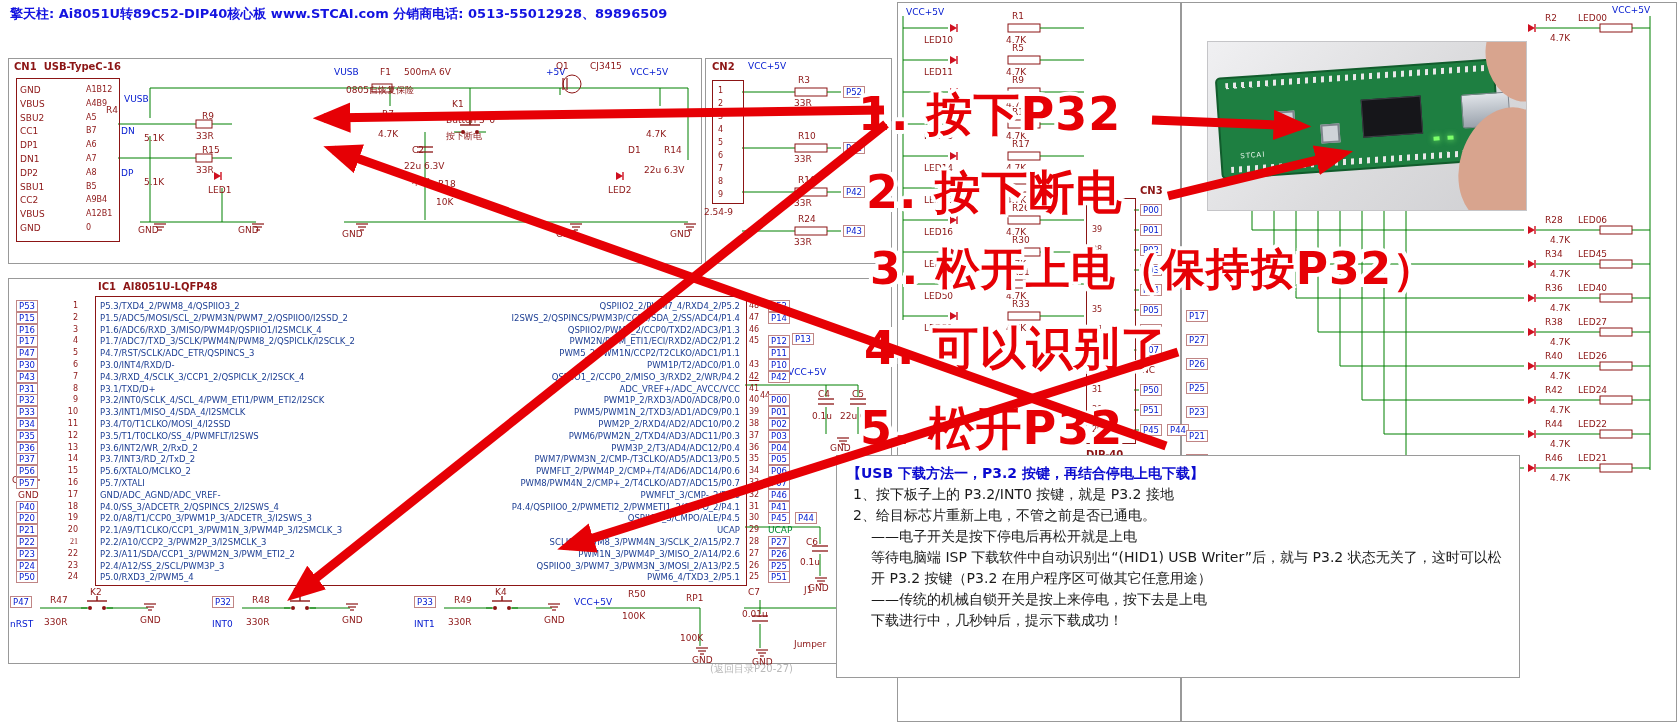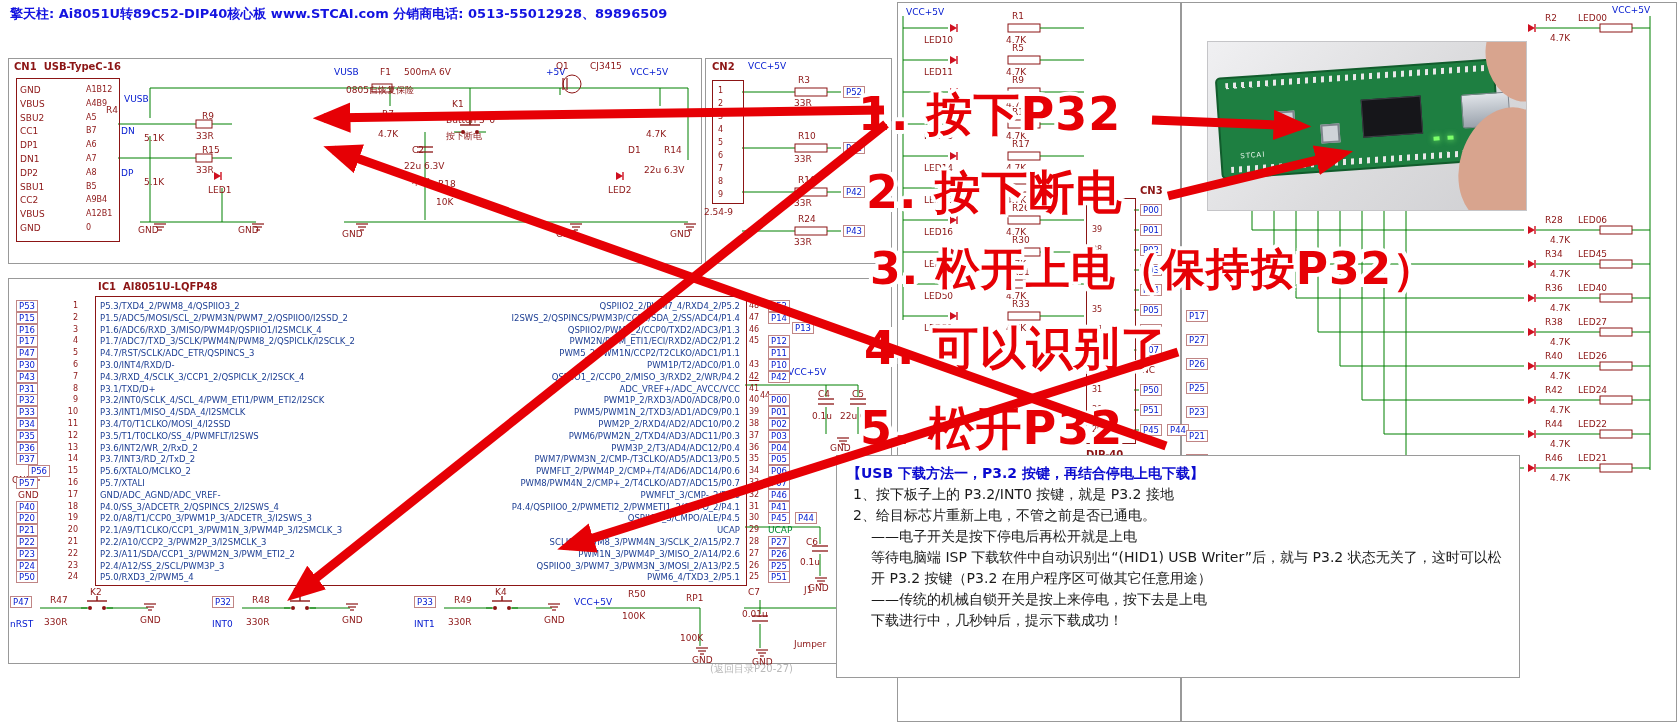--- a/index.html
+++ b/index.html
@@ -529,59 +529,59 @@
     <span class="lbl pin" style="left: 100px; top: 420px;">P3.4/T0/T1CLKO/MOSI_4/I2SSD</span>
     <span class="p" style="left: 16px; top: 429.8px;">P35</span>
     <span class="lbl m s8 num" style="left: 58px; top: 431.8px;">12</span>
     <span class="lbl pin" style="left: 100px; top: 431.8px;">P3.5/T1/T0CLKO/SS_4/PWMFLT/I2SWS</span>
     <span class="p" style="left: 16px; top: 441.6px;">P36</span>
     <span class="lbl m s8 num" style="left: 58px; top: 443.6px;">13</span>
     <span class="lbl pin" style="left: 100px; top: 443.6px;">P3.6/INT2/WR_2/RxD_2</span>
     <span class="p" style="left: 16px; top: 453.4px;">P37</span>
     <span class="lbl m s8 num" style="left: 58px; top: 455.4px;">14</span>
     <span class="lbl pin" style="left: 100px; top: 455.4px;">P3.7/INT3/RD_2/TxD_2</span>
-    <span class="p" style="left: 28px; top: 465.2px;">P56</span>
+    <span class="p" style="left: 16px; top: 465.2px;">P56</span>
     <span class="lbl m s8 num" style="left: 58px; top: 467.2px;">15</span>
     <span class="lbl pin" style="left: 100px; top: 467.2px;">P5.6/XTALO/MCLKO_2</span>
     <span class="p" style="left: 16px; top: 477px;">P57</span>
     <span class="lbl m s8 num" style="left: 58px; top: 479px;">16</span>
     <span class="lbl pin" style="left: 100px; top: 479px;">P5.7/XTALI</span>
     <span class="lbl m" style="left: 18px; top: 490.8px;">GND</span>
     <span class="lbl m s8 num" style="left: 58px; top: 490.8px;">17</span>
     <span class="lbl pin" style="left: 100px; top: 490.8px;">GND/ADC_AGND/ADC_VREF-</span>
     <span class="p" style="left: 16px; top: 500.6px;">P40</span>
     <span class="lbl m s8 num" style="left: 58px; top: 502.6px;">18</span>
     <span class="lbl pin" style="left: 100px; top: 502.6px;">P4.0/SS_3/ADCETR_2/QSPINCS_2/I2SWS_4</span>
     <span class="p" style="left: 16px; top: 512.4px;">P20</span>
     <span class="lbl m s8 num" style="left: 58px; top: 514.4px;">19</span>
     <span class="lbl pin" style="left: 100px; top: 514.4px;">P2.0/A8/T1/CCP0_3/PWM1P_3/ADCETR_3/I2SWS_3</span>
     <span class="p" style="left: 16px; top: 524.2px;">P21</span>
     <span class="lbl m s8 num" style="left: 58px; top: 526.2px;">20</span>
     <span class="lbl pin" style="left: 100px; top: 526.2px;">P2.1/A9/T1CLKO/CCP1_3/PWM1N_3/PWM4P_3/I2SMCLK_3</span>
     <span class="p" style="left: 16px; top: 536px;">P22</span>
-    <span class="lbl m s8 num" style="left: 58px; top: 538px;">21</span>
+    <span class="lbl m s8 num" style="left: 58px; top: 538px; font-family: Liberation Serif, serif;">21</span>
     <span class="lbl pin" style="left: 100px; top: 538px;">P2.2/A10/CCP2_3/PWM2P_3/I2SMCLK_3</span>
     <span class="p" style="left: 16px; top: 547.8px;">P23</span>
     <span class="lbl m s8 num" style="left: 58px; top: 549.8px;">22</span>
     <span class="lbl pin" style="left: 100px; top: 549.8px;">P2.3/A11/SDA/CCP1_3/PWM2N_3/PWM_ETI2_2</span>
     <span class="p" style="left: 16px; top: 559.6px;">P24</span>
     <span class="lbl m s8 num" style="left: 58px; top: 561.6px;">23</span>
     <span class="lbl pin" style="left: 100px; top: 561.6px;">P2.4/A12/SS_2/SCL/PWM3P_3</span>
     <span class="p" style="left: 16px; top: 571.4px;">P50</span>
     <span class="lbl m s8 num" style="left: 58px; top: 573.4px;">24</span>
     <span class="lbl pin" style="left: 100px; top: 573.4px;">P5.0/RXD3_2/PWM5_4</span>
     <span class="lbl pin" style="left: auto; top: 302px; right: 937px;">QSPIIO2_2/PWM7_4/RXD4_2/P5.2</span>
     <span class="lbl m s8" style="left: 749px; top: 302px;">48</span>
     <span class="p" style="left: 768px; top: 300px;">P52</span>
     <span class="lbl pin" style="left: auto; top: 313.8px; right: 937px;">I2SWS_2/QSPINCS/PWM3P/CCP1/SDA_2/SS/ADC4/P1.4</span>
     <span class="lbl m s8" style="left: 749px; top: 313.8px;">47</span>
     <span class="p" style="left: 768px; top: 311.8px;">P14</span>
     <span class="lbl pin" style="left: auto; top: 325.6px; right: 937px;">QSPIIO2/PWM6_2/CCP0/TXD2/ADC3/P1.3</span>
     <span class="lbl m s8" style="left: 749px; top: 325.6px;">46</span>
-    <span class="p" style="left: 768px; top: 322px; margin-left: 24px;">P13</span>
+    <span class="p" style="left: 768px; top: 333px; margin-left: 24px;">P13</span>
     <span class="lbl pin" style="left: auto; top: 337.4px; right: 937px;">PWM2N/PWM_ETI1/ECI/RXD2/ADC2/P1.2</span>
     <span class="lbl m s8" style="left: 749px; top: 337.4px;">45</span>
     <span class="p" style="left: 768px; top: 335.4px;">P12</span>
     <span class="lbl pin" style="left: auto; top: 349.2px; right: 937px;">PWM5_2/PWM1N/CCP2/T2CLKO/ADC1/P1.1</span>
     <span class="lbl m s8" style="left: 760px; top: 349.2px; margin-top: 43px;">44</span>
     <span class="p" style="left: 768px; top: 347.2px;">P11</span>
     <span class="lbl pin" style="left: auto; top: 361px; right: 937px;">PWM1P/T2/ADC0/P1.0</span>
     <span class="lbl m s8" style="left: 749px; top: 361px;">43</span>
     <span class="p" style="left: 768px; top: 359px;">P10</span>
     <span class="lbl pin" style="left: auto; top: 372.8px; right: 937px;">QSPIIO1_2/CCP0_2/MISO_3/RXD2_2/WR/P4.2</span>

